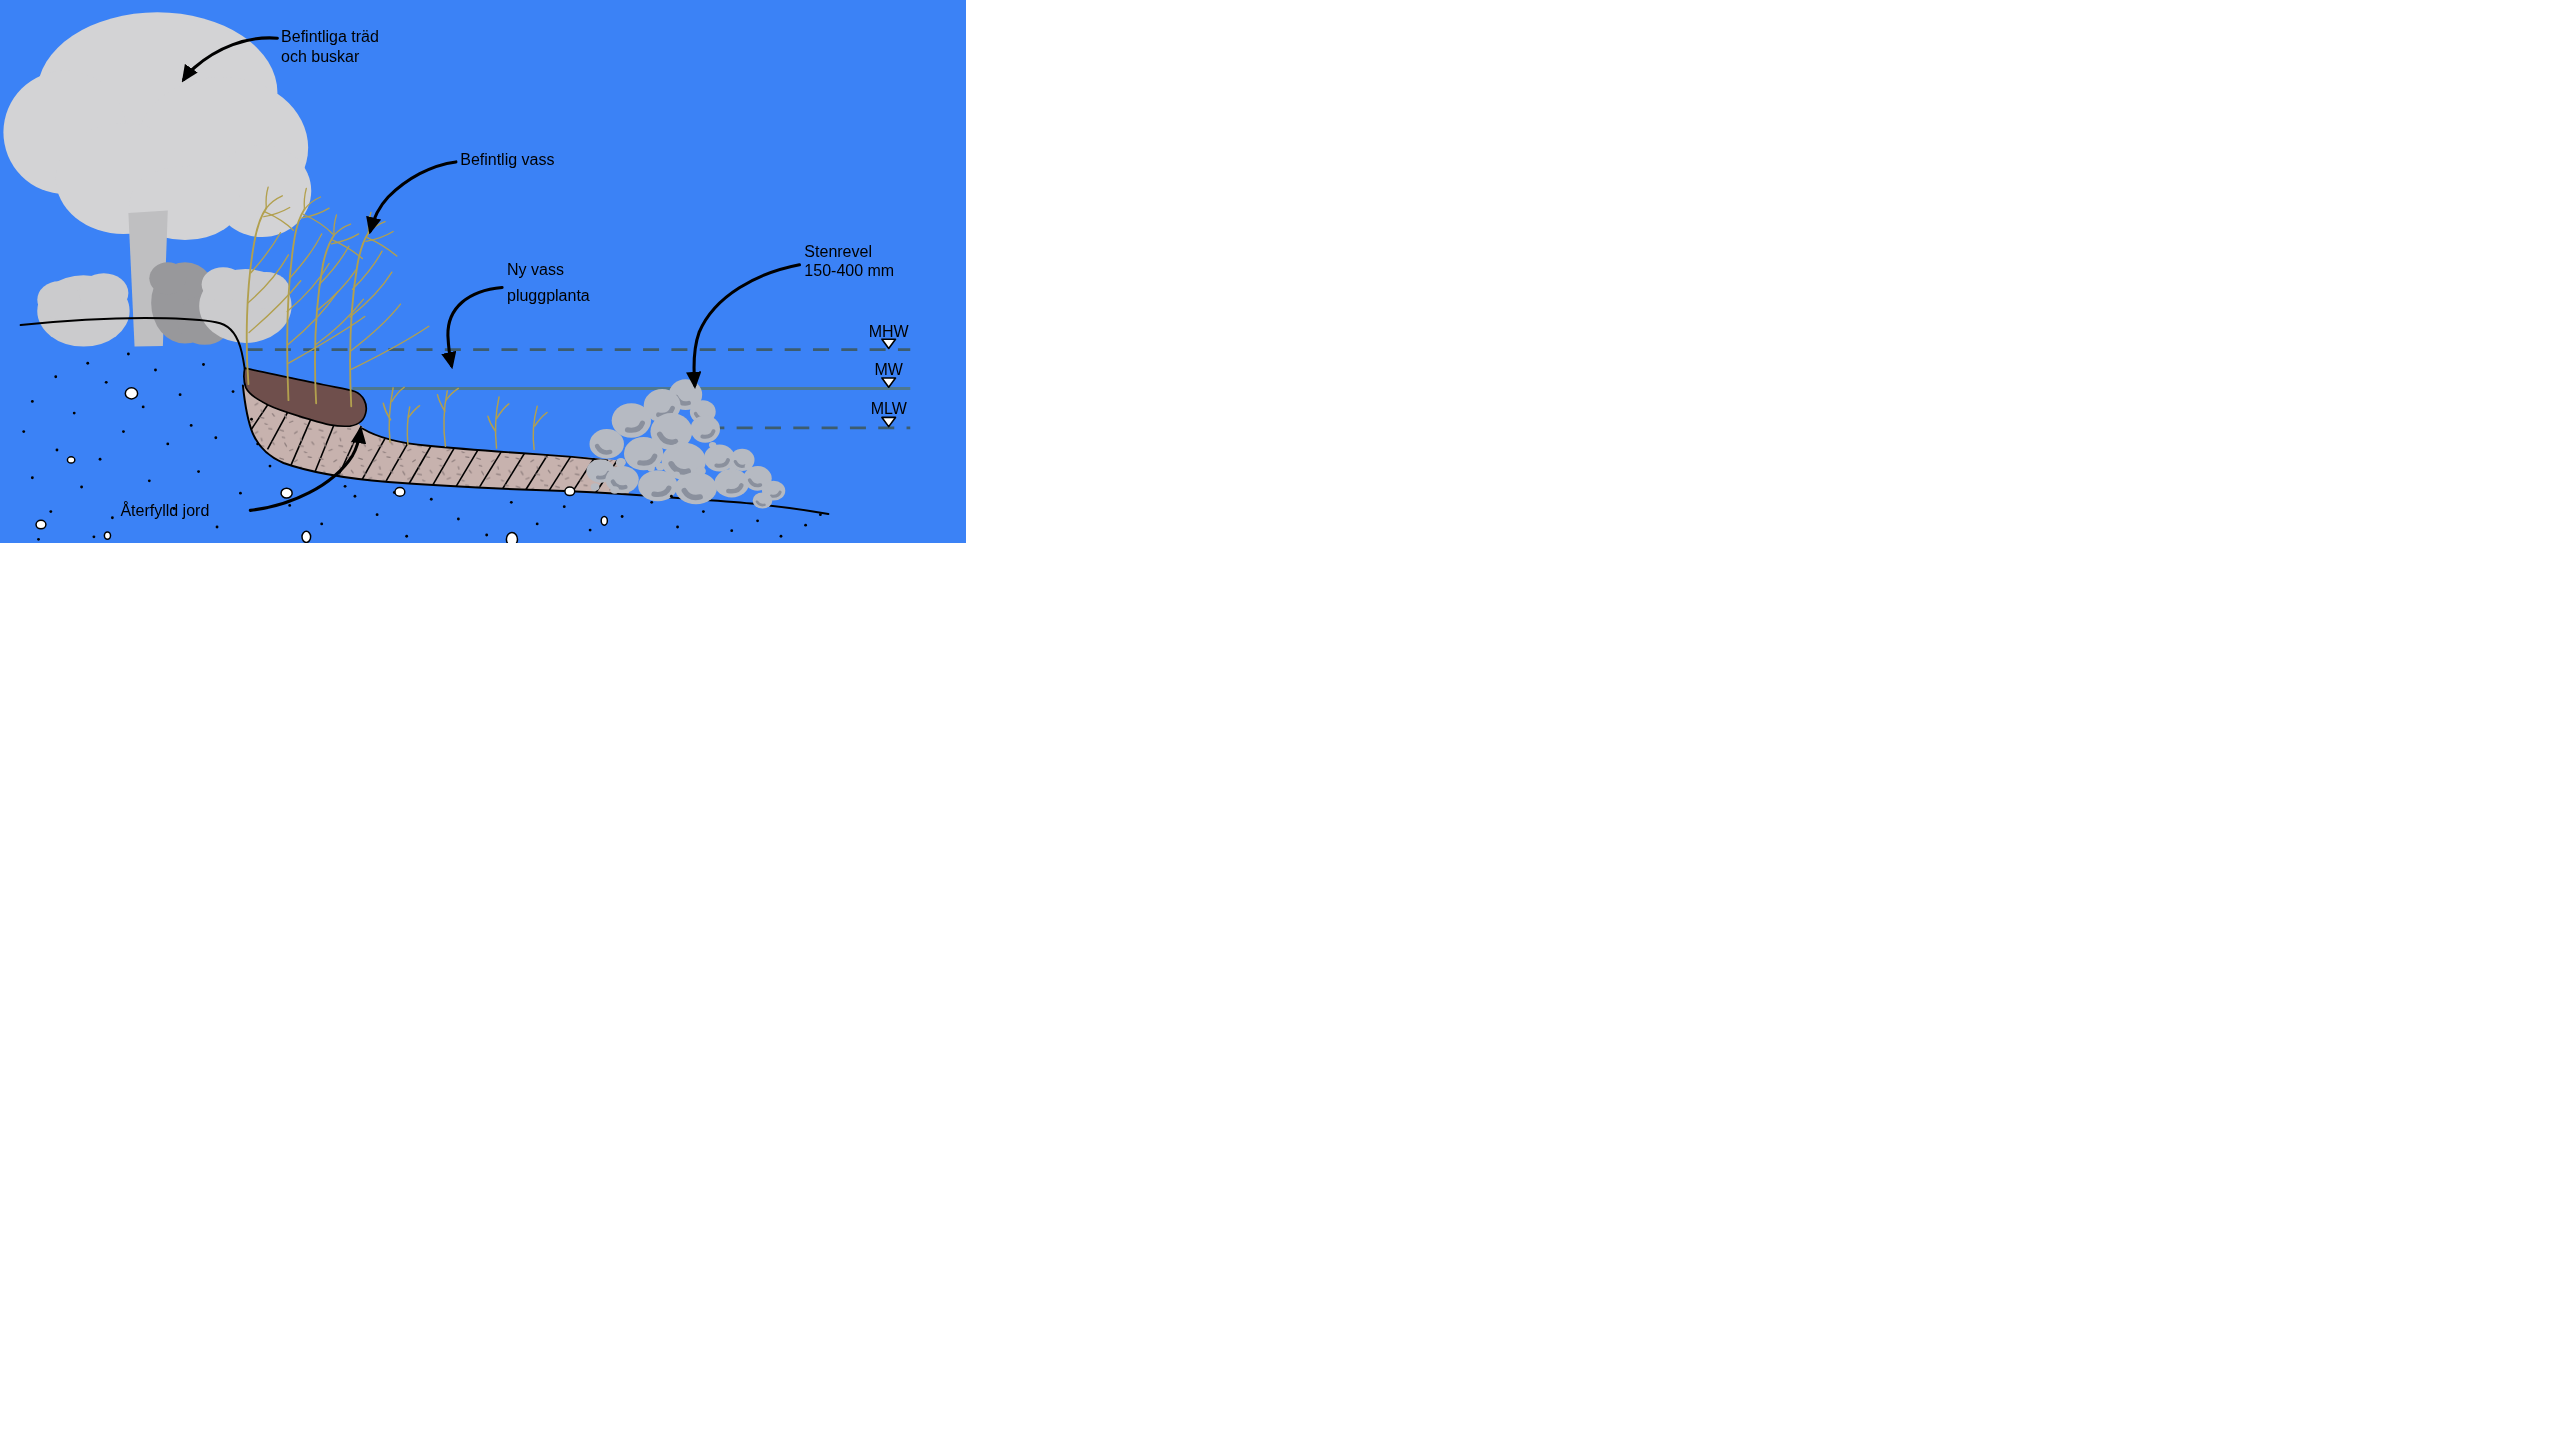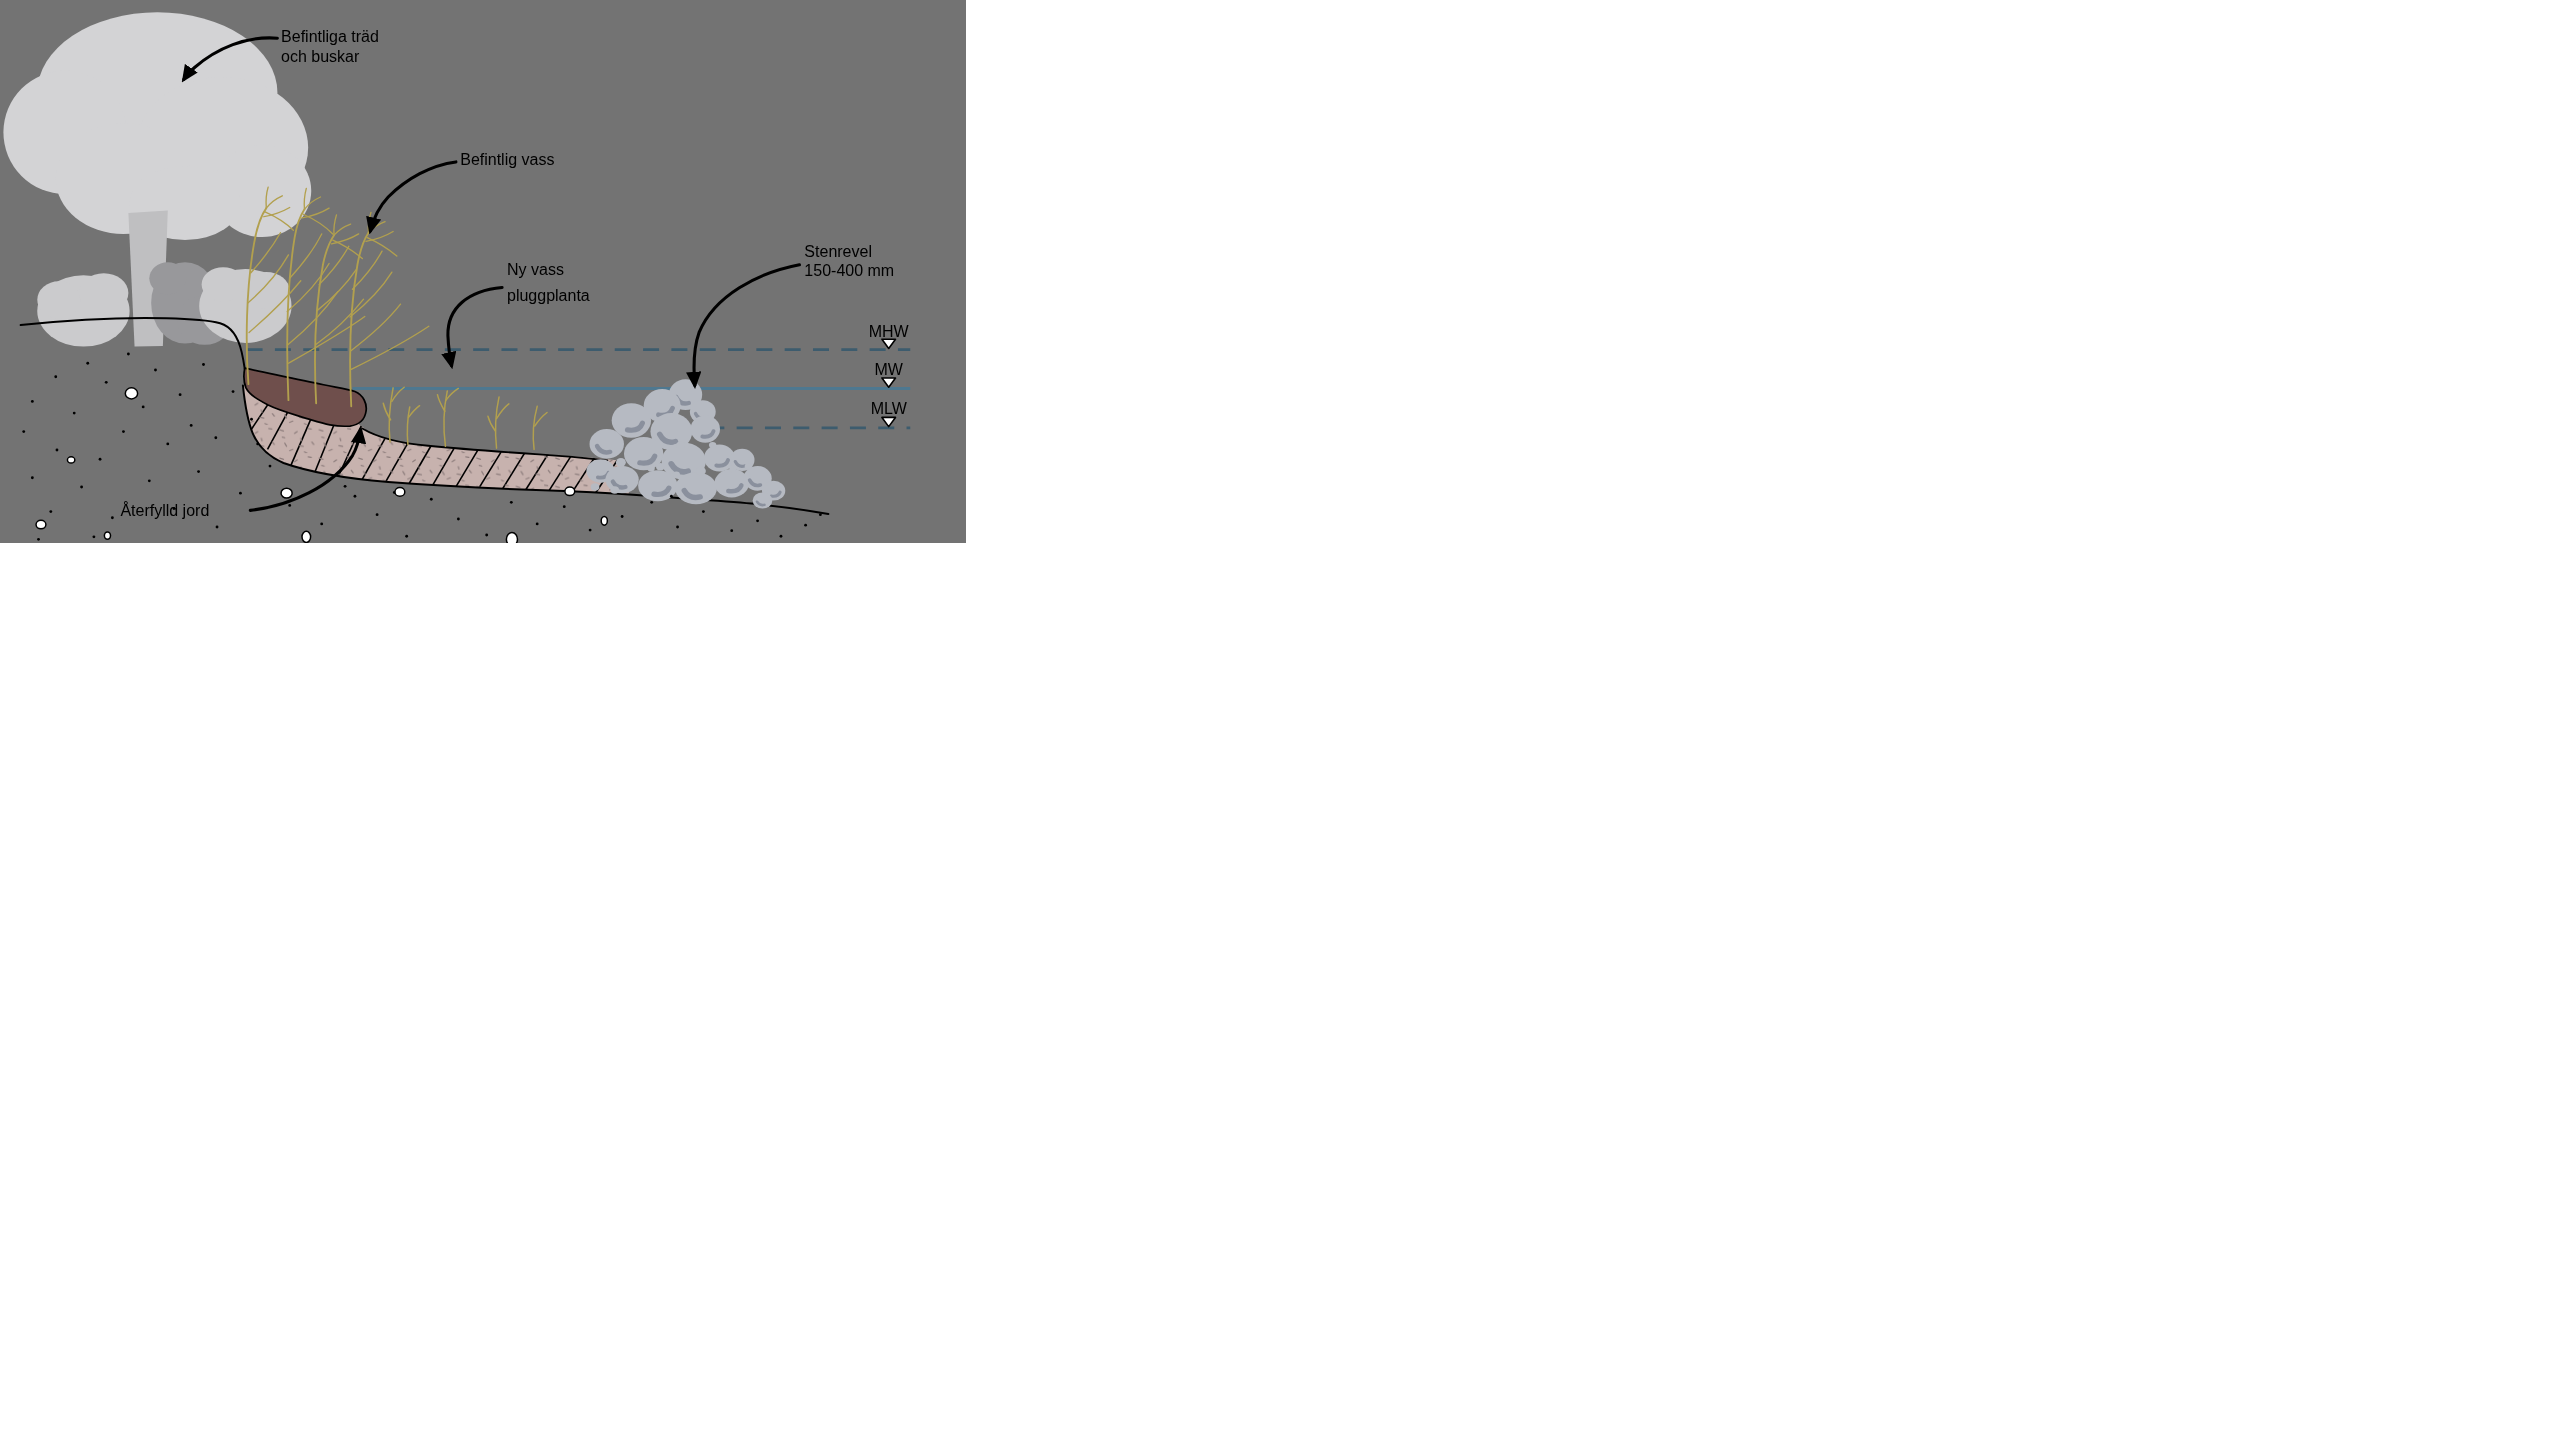--- a/index.html
+++ b/index.html
@@ -1,16 +1,16 @@
 <!DOCTYPE html>
 <html style="--canopy: #d3d3d5; --trunk: #bfbfc1; --bush_light: #cbcbcd; --bush_dark: #98989b; --reed: #b2a04e; --topsoil: #6f4f4c; --backfill: #c7b2ae; --speckle: #8d7d7c; --stone: #b6bac2; --stone_shade: #8a909d; --water_dashed: #3d5c6e; --water_solid: #4e7890; --ink: #000000;font-size:10px"><head>
 <meta charset="utf-8">
 <style>
   html,body{margin:0;padding:0;background:#ffffff;}
-  .stage{position:relative;width:966px;height:543px;background:#737373;overflow:hidden;
+  .stage{position:relative;width:966px;height:543px;background:#3b82f6;overflow:hidden;
          font-family:"Liberation Sans","DejaVu Sans",sans-serif;}
   svg{display:block;width:100%;height:100%;}
   .lbl{font-family:"Liberation Sans","DejaVu Sans",sans-serif;font-size:26px;fill:#000;}
   .lvl{font-family:"Liberation Sans","DejaVu Sans",sans-serif;font-size:26px;fill:#000;text-anchor:middle;}
 </style>
 </head>
 <body>
 
 <div class="stage">
 <svg viewBox="0 0 1568 882">

